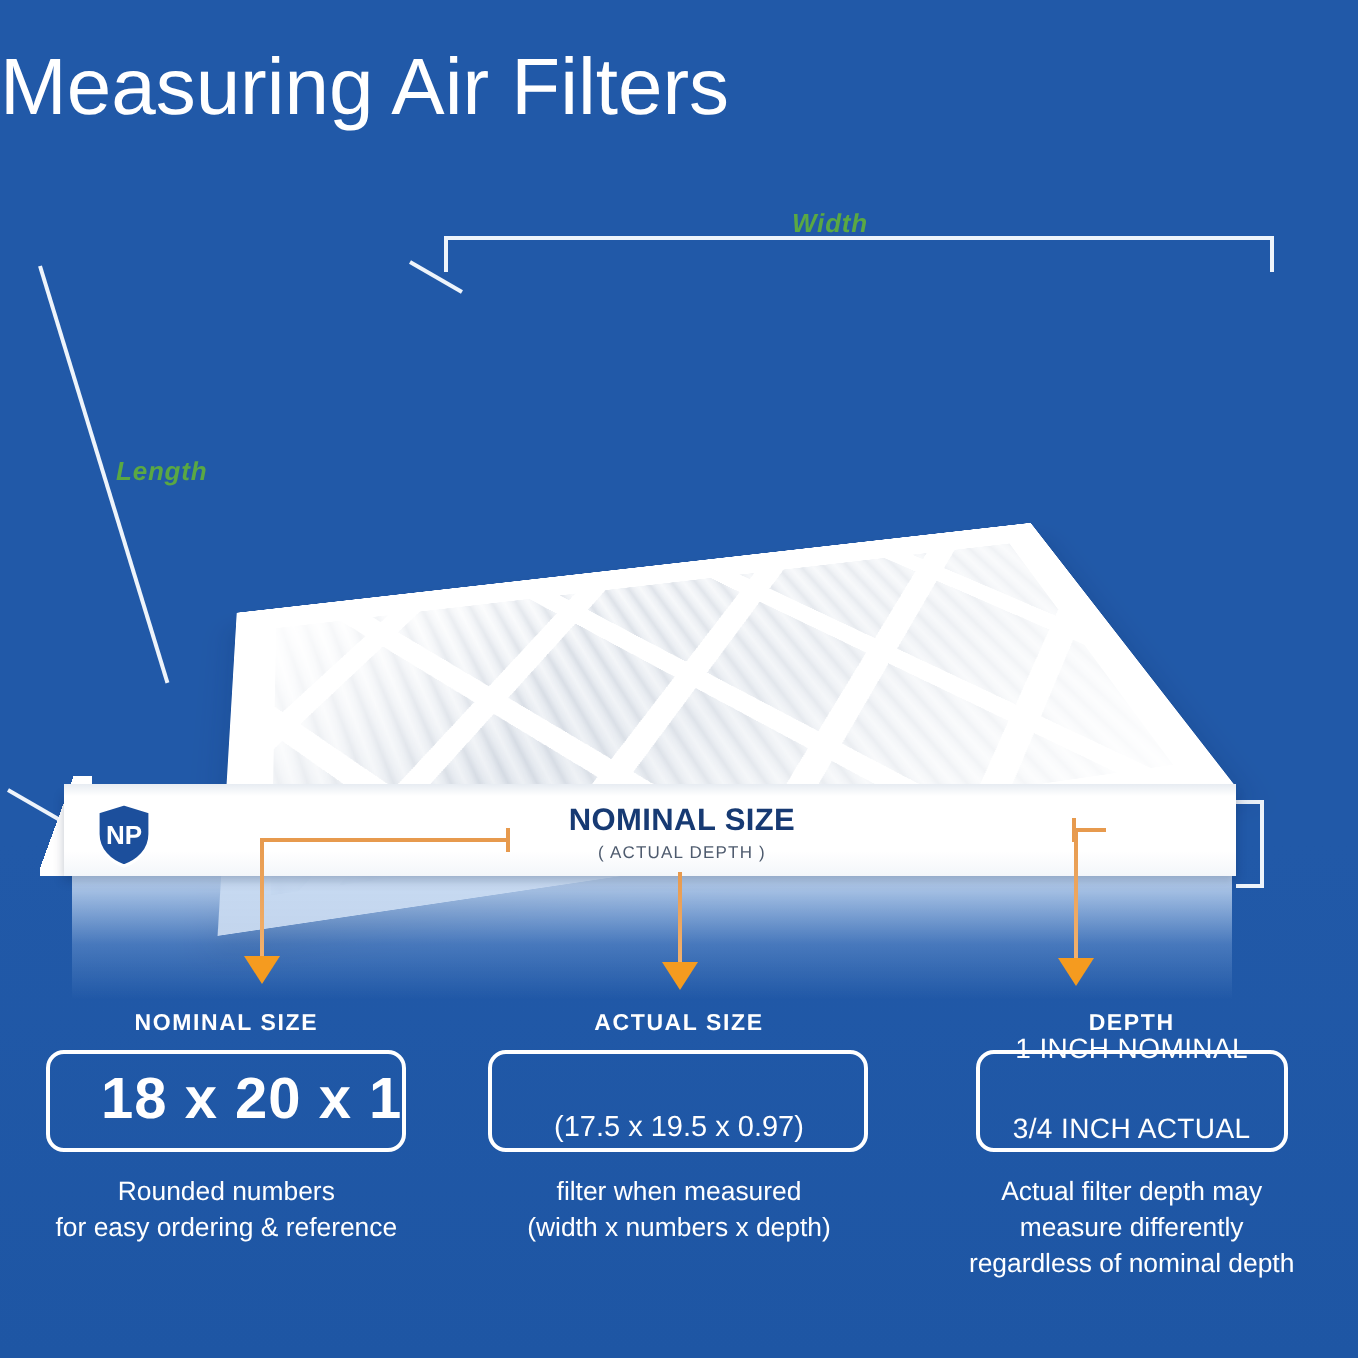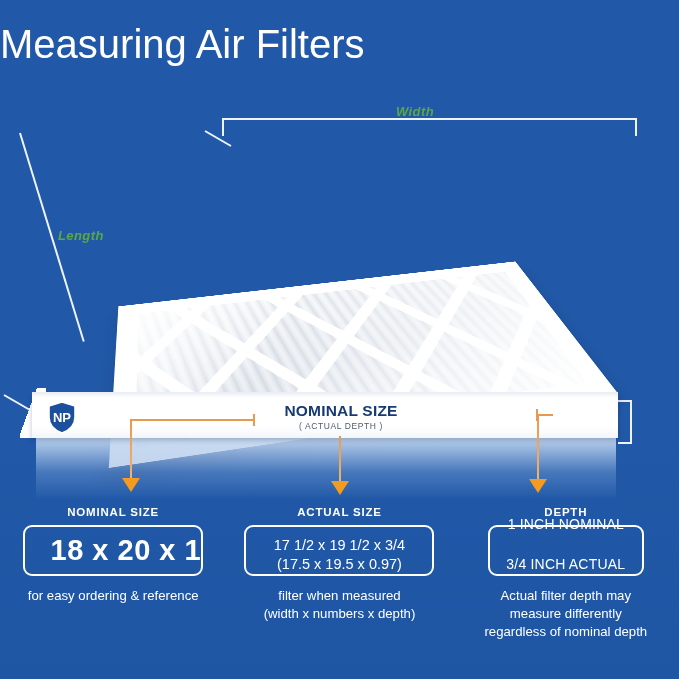--- a/index.html
+++ b/index.html
@@ -266,28 +266,28 @@
   <div class="arrow" style="left:529px; top:479px;"></div>
 
   <div id="columns">
 
     <div class="col">
       <div class="col-head">NOMINAL SIZE</div>
       <div class="col-box" id="box-nominal">
         <span class="val">18 x 20 x 1</span>
       </div>
       <div class="col-desc">
+        <div>Rounded numbers</div>
         <div>for easy ordering &amp; reference</div>
       </div>
     </div>
 
     <div class="col">
       <div class="col-head">ACTUAL SIZE</div>
       <div class="col-box" id="box-actual">
-        <span class="val">17 1/2 x 19 1/2 x 3/4</span>
         <span class="val">(17.5 x 19.5 x 0.97)</span>
       </div>
       <div class="col-desc">
         <div>filter when measured</div>
         <div>(width x numbers x depth)</div>
       </div>
     </div>
 
     <div class="col">
       <div class="col-head">DEPTH</div>

